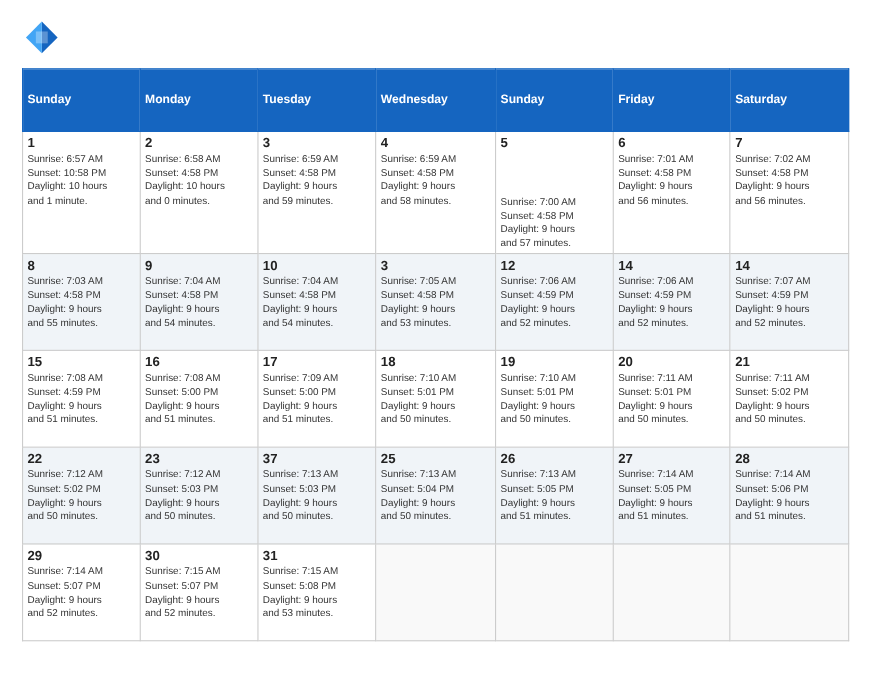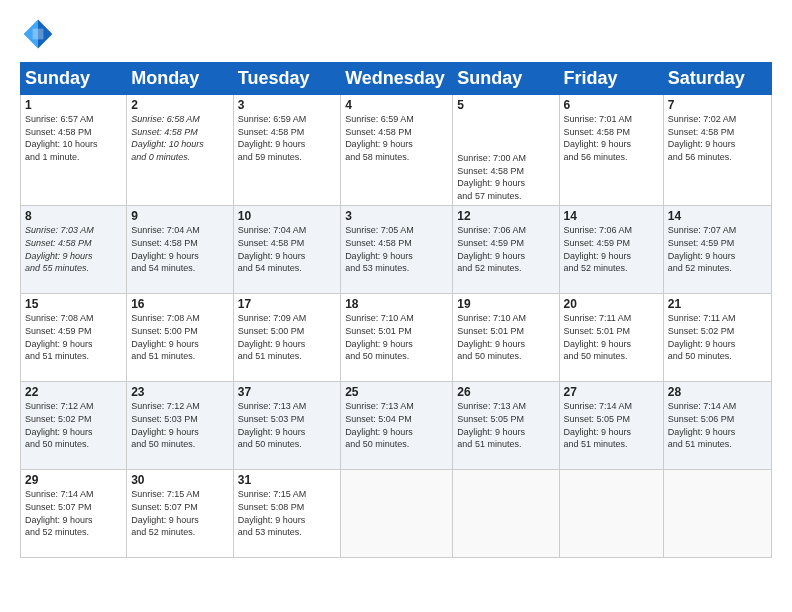--- a/index.html
+++ b/index.html
@@ -50,22 +50,22 @@
       color: #555;
     }
     .calendar {
       width: 100%;
       border-collapse: collapse;
       font-size: 9.5px;
     }
     .calendar thead th {
       background: #1565c0;
       color: #fff;
-      padding: 5px 4px;
-      font-size: 18px;
+      padding: 22px 4px;
+      font-size: 11px;
       font-weight: bold;
       text-align: left;
       border: 1px solid #1565c0;
     }
     .calendar tbody td {
       border: 1px solid #ccc;
       vertical-align: top;
       padding: 3px 4px;
       width: 113px;
       height: 88px;
@@ -122,27 +122,27 @@
           <th>Sunday</th>
           <th>Friday</th>
           <th>Saturday</th>
         </tr>
     </thead>
     <tbody id="calendar-body">
     <tr>
           <td>
             <span class="day-num">1</span>
             <div class="day-info" style="white-space: pre-line;">Sunrise: 6:57 AM
-Sunset: 4:58 PM
+Sunset: 10:58 PM
 Daylight: 10 hours
 and 1 minute.</div>
           </td>
           <td>
             <span class="day-num">2</span>
-            <div class="day-info" style="white-space: pre-line; font-style: italic;">Sunrise: 6:58 AM
+            <div class="day-info" style="white-space: pre-line;">Sunrise: 6:58 AM
 Sunset: 4:58 PM
 Daylight: 10 hours
 and 0 minutes.</div>
           </td>
           <td>
             <span class="day-num">3</span>
             <div class="day-info" style="white-space: pre-line;">Sunrise: 6:59 AM
 Sunset: 4:58 PM
 Daylight: 9 hours
 and 59 minutes.</div>
@@ -172,21 +172,21 @@
             <span class="day-num">7</span>
             <div class="day-info" style="white-space: pre-line;">Sunrise: 7:02 AM
 Sunset: 4:58 PM
 Daylight: 9 hours
 and 56 minutes.</div>
           </td>
         </tr>
         <tr>
           <td>
             <span class="day-num">8</span>
-            <div class="day-info" style="white-space: pre-line; font-style: italic;">Sunrise: 7:03 AM
+            <div class="day-info" style="white-space: pre-line;">Sunrise: 7:03 AM
 Sunset: 4:58 PM
 Daylight: 9 hours
 and 55 minutes.</div>
           </td>
           <td>
             <span class="day-num">9</span>
             <div class="day-info" style="white-space: pre-line;">Sunrise: 7:04 AM
 Sunset: 4:58 PM
 Daylight: 9 hours
 and 54 minutes.</div>

